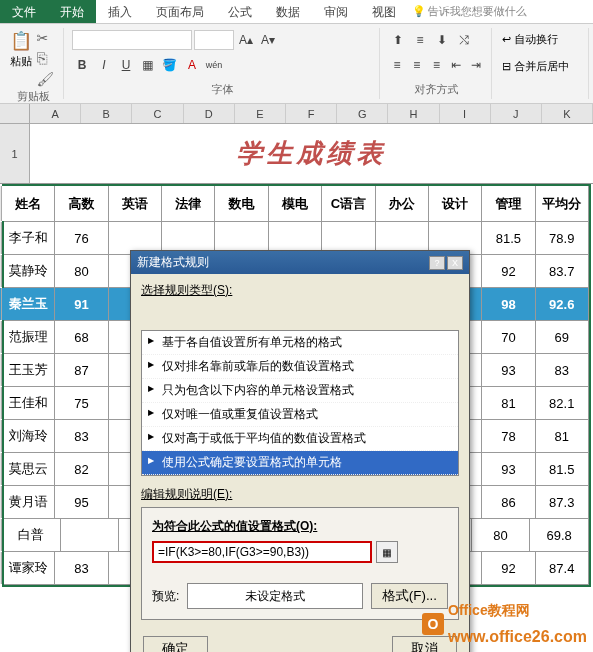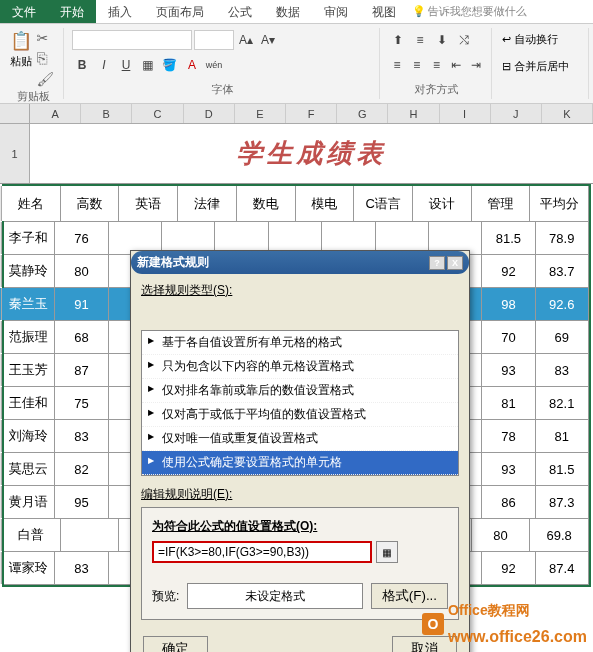--- a/index.html
+++ b/index.html
@@ -31,28 +31,28 @@
 .corner { width: 30px; border-right: 1px solid #aaa; background: #e6e6e6; }
 .col-h { flex: 1; border-right: 1px solid #ccc; text-align: center; line-height: 20px; color: #444; }
 
 
 .grid { position: relative; }
 .row { display: flex; border-bottom: 1px solid #999; }
 .row-h { width: 30px; background: #e6e6e6; border-right: 1px solid #aaa; text-align: center; font-size: 11px; color: #444; display: flex; align-items: center; justify-content: center; }
 .cell { flex: 1; border-right: 1px solid #999; padding: 4px 2px; text-align: center; font-size: 13px; min-height: 30px; display: flex; align-items: center; justify-content: center; }
 .title-row .cell { border-right: none; }
 .title-text { font-family: "STKaiti","KaiTi",serif; font-size: 26px; color: #c0504d; font-weight: bold; font-style: italic; letter-spacing: 4px; }
-.header-row .cell { font-weight: normal; background: #fff; text-align: center; }
+.header-row .cell { font-weight: bold; background: #fff; text-align: center; }
 .data-row { min-height: 33px; }
-.row.selected .cell, .row.selected .row-h { background: #3399cc; color: #fff; }
+.row.selected .cell, .row.selected .row-h { background: #3399cc; color: #fff; font-weight: bold; }
 .grid-outer { border: 2px solid #217346; margin: 0 2px; }
 
 
 .dialog { position: absolute; left: 130px; top: 250px; width: 340px; background: #ece9d8; border: 1px solid #555; box-shadow: 2px 2px 6px rgba(0,0,0,.4); font-size: 12px; }
-.dlg-title { background: linear-gradient(#3a6ea5,#2a5a95); color: #fff; padding: 3px 6px; display: flex; justify-content: space-between; align-items: center; font-size: 12px; font-weight: bold; border-radius: 11px; }
+.dlg-title { background: linear-gradient(#3a6ea5,#2a5a95); color: #fff; padding: 3px 6px; display: flex; justify-content: space-between; align-items: center; font-size: 12px; font-weight: normal; }
 .dlg-close-group { display: flex; gap: 2px; }
 .dlg-tbtn { width: 16px; height: 14px; background: #ddd; border: 1px solid #888; font-size: 9px; line-height: 12px; text-align: center; }
 .dlg-body { padding: 8px 10px; }
 .dlg-label { margin-bottom: 4px; }
 .rule-list { border: 1px solid #888; background: #fff; margin-bottom: 10px; margin-top: 31px; }
 .rule-item { padding: 3px 8px 3px 20px; position: relative; border-bottom: 1px dotted #eee; }
 .rule-item::before { content: "▶"; position: absolute; left: 6px; font-size: 8px; top: 5px; }
 .rule-item.sel { background: #316ac5; color: #fff; }
 .edit-section { border: 1px solid #888; background:#f4f2ec; padding: 10px; position: relative; }
 .formula-box { display:flex; align-items:center; gap:4px; margin-top:6px; }
@@ -176,20 +176,21 @@
   <div class="grid-outer">
   <div class="row header-row" style="height:36px;">
     <div class="row-h" style="margin-left:-32px;width:30px;">2</div>
     <div class="cell">姓名</div>
     <div class="cell">高数</div>
     <div class="cell">英语</div>
     <div class="cell">法律</div>
     <div class="cell">数电</div>
     <div class="cell">模电</div>
     <div class="cell">C语言</div>
+    <div class="cell">办公</div>
     <div class="cell">设计</div>
     <div class="cell">管理</div>
     <div class="cell">平均分</div>
   </div>
   <div id="data-rows">
         <div class="row data-row">
           <div class="row-h" style="margin-left:-32px;width:30px;">3</div>
           <div class="cell">李子和</div>
           <div class="cell">76</div>
           <div class="cell"></div>
@@ -350,24 +351,24 @@
     <span>新建格式规则</span>
     <div class="dlg-close-group">
       <span class="dlg-tbtn">?</span>
       <span class="dlg-tbtn">X</span>
     </div>
   </div>
   <div class="dlg-body">
     <div class="dlg-label"><span class="underline">选择规则类型(S):</span></div>
     <div class="rule-list">
       <div class="rule-item">基于各自值设置所有单元格的格式</div>
+      <div class="rule-item">仅对排名靠前或靠后的数值设置格式</div>
       <div class="rule-item">只为包含以下内容的单元格设置格式</div>
-      <div class="rule-item">仅对排名靠前或靠后的数值设置格式</div>
+      <div class="rule-item">仅对唯一值或重复值设置格式</div>
       <div class="rule-item">仅对高于或低于平均值的数值设置格式</div>
-      <div class="rule-item">仅对唯一值或重复值设置格式</div>
       <div class="rule-item sel">使用公式确定要设置格式的单元格</div>
     </div>
     <div class="dlg-label"><span class="underline">编辑规则说明(E):</span></div>
     <div class="edit-section">
       <div><b><span class="underline">为符合此公式的值设置格式(O):</span></b></div>
       <div class="formula-box">
         <input class="formula-input" value="=IF(K3&gt;=80,IF(G3&gt;=90,B3))" style="">
         <span class="range-btn">
           <span style="font-size:10px;">▦</span>
         </span>

